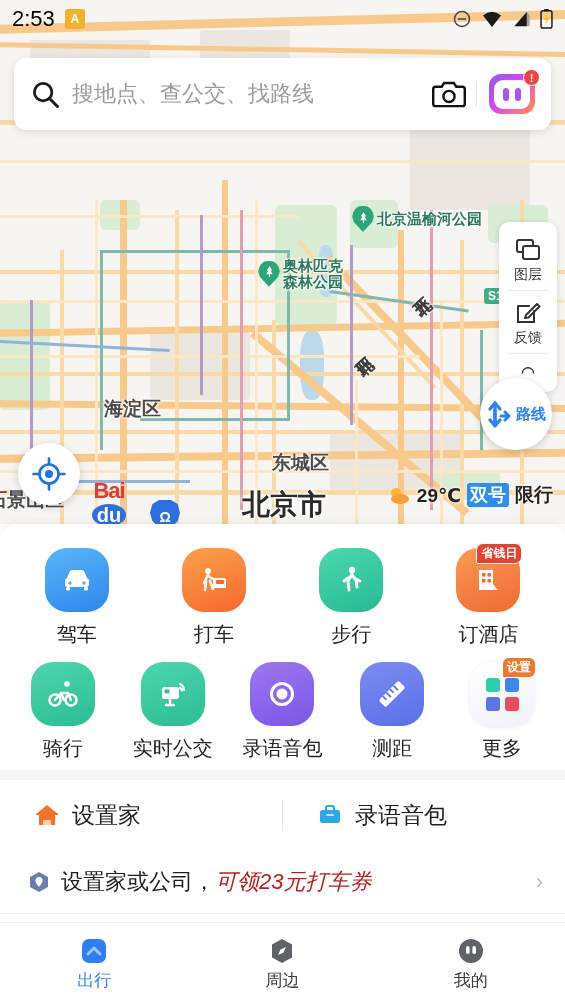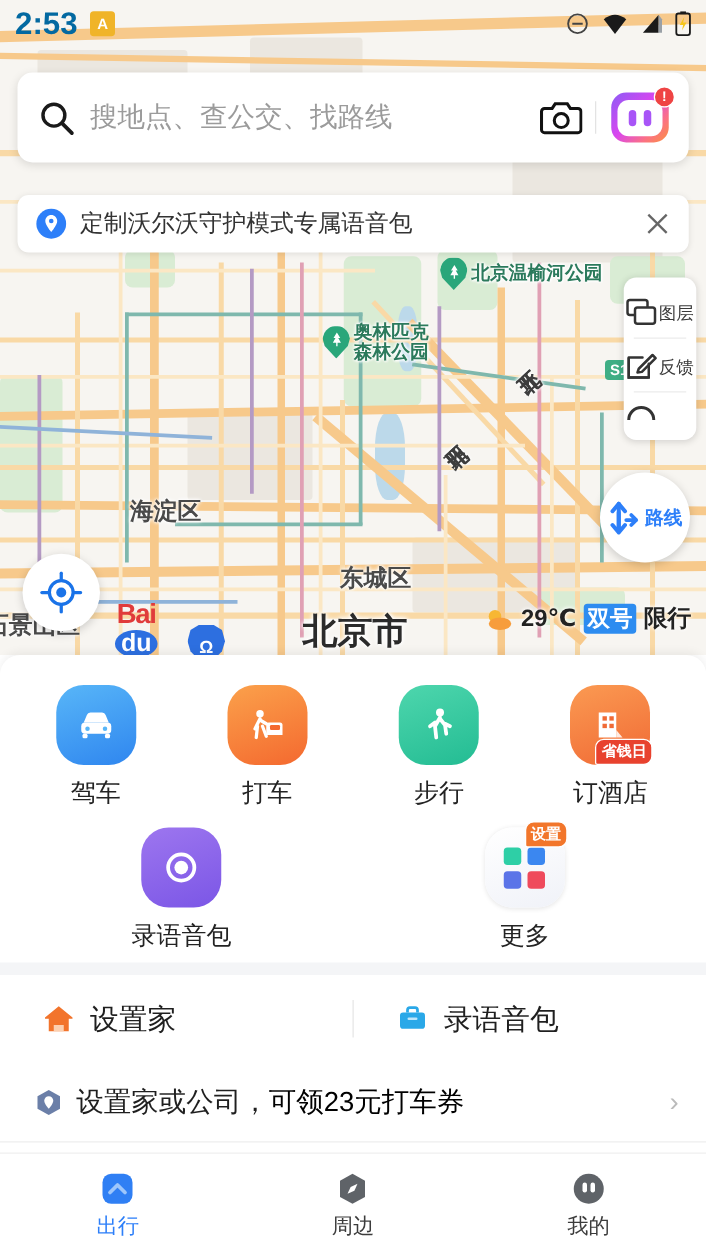--- a/index.html
+++ b/index.html
@@ -106,21 +106,21 @@
   .banner-pin { width:26px; height:26px; flex:none; }
   .banner-text { flex:1; margin-left:10px; font-size:19px; color:#333; }
   .banner-close { width:22px; height:22px; flex:none; }
 
   
   .tools {
     position:absolute; right:8px; top:222px; width:58px;
     background:#fff; border-radius:10px; box-shadow:0 1px 6px rgba(0,0,0,.14);
     padding:8px 0 10px; z-index:25;
   }
-  .tool { display:flex; flex-direction:row; align-items:center; padding:6px 0 4px; }
+  .tool { display:flex; flex-direction:column; align-items:center; padding:6px 0 4px; }
   .tool svg { width:28px; height:28px; }
   .tool-label { font-size:14px; color:#3a3a3a; margin-top:2px; }
   .tool-div { height:1px; background:#ececec; margin:2px 8px; }
 
   .route-btn {
     position:absolute; right:13px; top:378px; width:72px; height:72px;
     border-radius:50%; background:#fff; box-shadow:0 2px 8px rgba(0,0,0,.18);
     display:flex; align-items:center; justify-content:center;
     z-index:28;
   }
@@ -168,21 +168,21 @@
     width:64px; height:64px; border-radius:22px;
     display:flex; align-items:center; justify-content:center; position:relative;
   }
   .cell-icon svg { width:36px; height:36px; }
   .cell-label { font-size:20px; color:#232323; margin-top:9px; }
   .cell-badge {
     position:absolute; top:-5px; right:-2px; color:#fff; font-size:12px;
     font-weight:700; padding:1px 4px; border-radius:7px 7px 7px 2px; white-space:nowrap;
     border:1.5px solid #fff;
   }
-  .badge-red { background:#e8422e;margin-top:48px; }
+  .badge-red { background:#e8422e; }
   .badge-orange { background:#f2762b; }
 
   .ic-drive   { background:linear-gradient(160deg,#58b6f8,#2f86ef); }
   .ic-transit { background:linear-gradient(160deg,#4ed6ad,#2bb98e); }
   .ic-taxi    { background:linear-gradient(160deg,#fba14b,#f4692f); }
   .ic-walk    { background:linear-gradient(160deg,#4ed6ad,#23bc93); }
   .ic-hotel   { background:linear-gradient(160deg,#fb9a52,#f06a35); }
   .ic-bike    { background:linear-gradient(160deg,#4ed6ad,#2bbd92); }
   .ic-rtbus   { background:linear-gradient(160deg,#4ed6ad,#2bbd92); }
   .ic-voice   { background:linear-gradient(160deg,#9d76ef,#7b56e6); }
@@ -202,42 +202,42 @@
   .hc-item svg { width:26px; height:26px; flex:none; }
   .hc-label { font-size:23px; color:#1f1f1f; }
   .hc-sep { width:1px; height:30px; background:#e6e6e6; }
 
   .promo {
     position:absolute; left:0; top:330px; width:565px; height:56px;
     display:flex; align-items:center; padding:0 22px 0 28px;
   }
   .promo svg { width:22px; height:22px; flex:none; }
   .promo-text { flex:1; margin-left:11px; font-size:22px; color:#1f1f1f; }
-  .promo-hl { color:#000000; }
+  .promo-hl { color:#b91c1c;font-style:italic; }
   .promo-arrow { font-size:22px; color:#bbb; }
 
   .promo-line { position:absolute; left:0; top:389px; width:565px; height:1px; background:#eee; }
 
   
   .nav {
     position:absolute; left:0; bottom:0; width:565px; height:82px;
     background:#fff; border-top:1px solid #efefef; display:flex; z-index:60;
   }
   .nav-item { flex:1; display:flex; flex-direction:column; align-items:center; justify-content:center; gap:3px; }
   .nav-ico { width:30px; height:30px; display:flex; align-items:center; justify-content:center; }
   .nav-ico svg { width:30px; height:30px; }
   .nav-label { font-size:17px; color:#3c3c3c; }
   .nav-label.active { color:#2d7ff9; }
 
   
   .status {
     position:absolute; left:0; top:0; width:565px; height:38px; z-index:35;
     display:flex; align-items:center; padding:0 12px;
   }
-  .st-time { font-size:25px; color:#0369a1; font-weight:700; }
+  .st-time { font-size:22px; color:#000000; font-weight:400; }
   .st-appicon {
     width:20px; height:20px; background:#f0b429; border-radius:3px; margin-left:10px;
     color:#fff; font-size:12px; font-weight:700; display:flex; align-items:center; justify-content:center;
   }
   .st-right { margin-left:auto; display:flex; align-items:center; gap:9px; }
   .st-right svg { display:block; }
 </style>
 </head>
 <body>
 
@@ -393,32 +393,20 @@
     <span class="vsep"></span>
     <div class="assist">
       <div class="assist-inner">
         <span class="assist-eye"></span>
         <span class="assist-eye"></span>
       </div>
       <span class="assist-badge">!</span>
     </div>
   </div>
 
-  <div class="banner">
-    <svg class="banner-pin" viewBox="0 0 24 24">
-      <circle cx="12" cy="12" r="11" fill="#2d7ff9"></circle>
-      <path d="M12 5.5 c-2.5 0-4.4 2-4.4 4.4 0 3.2 4.4 8.1 4.4 8.1 s4.4-4.9 4.4-8.1 c0-2.4-2-4.4-4.4-4.4 z" fill="#fff"></path>
-      <circle cx="12" cy="10" r="1.7" fill="#2d7ff9"></circle>
-    </svg>
-    <span class="banner-text">定制沃尔沃守护模式专属语音包</span>
-    <svg class="banner-close" viewBox="0 0 24 24">
-      <line x1="4" y1="4" x2="20" y2="20" stroke="#666" stroke-width="2"></line>
-      <line x1="20" y1="4" x2="4" y2="20" stroke="#666" stroke-width="2"></line>
-    </svg>
-  </div>
 
   <div class="tools">
     <div class="tool">
       <svg viewBox="0 0 28 28">
         <rect x="3" y="4" width="16" height="12" rx="2" fill="none" stroke="#333" stroke-width="2"></rect>
         <rect x="9" y="10" width="16" height="13" rx="2" fill="#fff" stroke="#333" stroke-width="2"></rect>
       </svg>
       <span class="tool-label">图层</span>
     </div>
     <div class="tool-div"></div>
@@ -512,32 +500,68 @@
               <path d="M23 22 l5 6 h-5 z" fill="#fff" opacity=".85"></path>
             </svg>
             <span class="cell-badge badge-red">省钱日</span>
           </div>
           <span class="cell-label">订酒店</span>
         </div>
       </div>
 
       <div class="grid-row">
 
-
+        <div class="cell">
+          <div class="cell-icon ic-bike">
+            <svg viewBox="0 0 36 36">
+              <circle cx="10" cy="24" r="5.5" fill="none" stroke="#fff" stroke-width="2.6"></circle>
+              <circle cx="26" cy="24" r="5.5" fill="none" stroke="#fff" stroke-width="2.6"></circle>
+              <circle cx="22" cy="8" r="2.8" fill="#fff"></circle>
+              <path d="M10 24 l6-7 h7 l3 7 M16 17 l3 7" stroke="#fff" stroke-width="2.4" fill="none" stroke-linecap="round"></path>
+            </svg>
+          </div>
+          <span class="cell-label">骑行</span>
+        </div>
+
+        <div class="cell">
+          <div class="cell-icon ic-rtbus">
+            <svg viewBox="0 0 36 36">
+              <rect x="7" y="11" width="17" height="12" rx="2.5" fill="#fff"></rect>
+              <rect x="9.5" y="13.5" width="5" height="4" rx="1" fill="#2bbd92"></rect>
+              <path d="M15 23 v6 M11 29 h8" stroke="#fff" stroke-width="2.4" stroke-linecap="round"></path>
+              <path d="M25 8 a7 7 0 0 1 4 6 M25 12 a3.5 3.5 0 0 1 2 2.5" fill="none" stroke="#fff" stroke-width="2.2" stroke-linecap="round"></path>
+            </svg>
+          </div>
+          <span class="cell-label">实时公交</span>
+        </div>
 
         <div class="cell">
           <div class="cell-icon ic-voice">
             <svg viewBox="0 0 36 36">
               <circle cx="18" cy="18" r="10.5" fill="none" stroke="#fff" stroke-width="3"></circle>
               <circle cx="18" cy="18" r="5.5" fill="#fff"></circle>
             </svg>
           </div>
           <span class="cell-label">录语音包</span>
         </div>
 
+        <div class="cell">
+          <div class="cell-icon ic-ruler">
+            <svg viewBox="0 0 36 36">
+              <g transform="rotate(-45 18 18)">
+                <rect x="4" y="13" width="28" height="10" rx="2" fill="#fff"></rect>
+                <line x1="10" y1="13" x2="10" y2="18" stroke="#5b6fe8" stroke-width="1.8"></line>
+                <line x1="15" y1="13" x2="15" y2="19.5" stroke="#5b6fe8" stroke-width="1.8"></line>
+                <line x1="20" y1="13" x2="20" y2="18" stroke="#5b6fe8" stroke-width="1.8"></line>
+                <line x1="25" y1="13" x2="25" y2="19.5" stroke="#5b6fe8" stroke-width="1.8"></line>
+              </g>
+            </svg>
+          </div>
+          <span class="cell-label">测距</span>
+        </div>
 
         <div class="cell">
           <div class="cell-icon ic-more">
             <div class="more-grid">
               <span class="mg" style="background:#2ecfa6"></span>
               <span class="mg" style="background:#3b87f0"></span>
               <span class="mg" style="background:#5b74e8"></span>
               <span class="mg" style="background:#ef4a5c"></span>
             </div>
             <span class="cell-badge badge-orange">设置</span>

